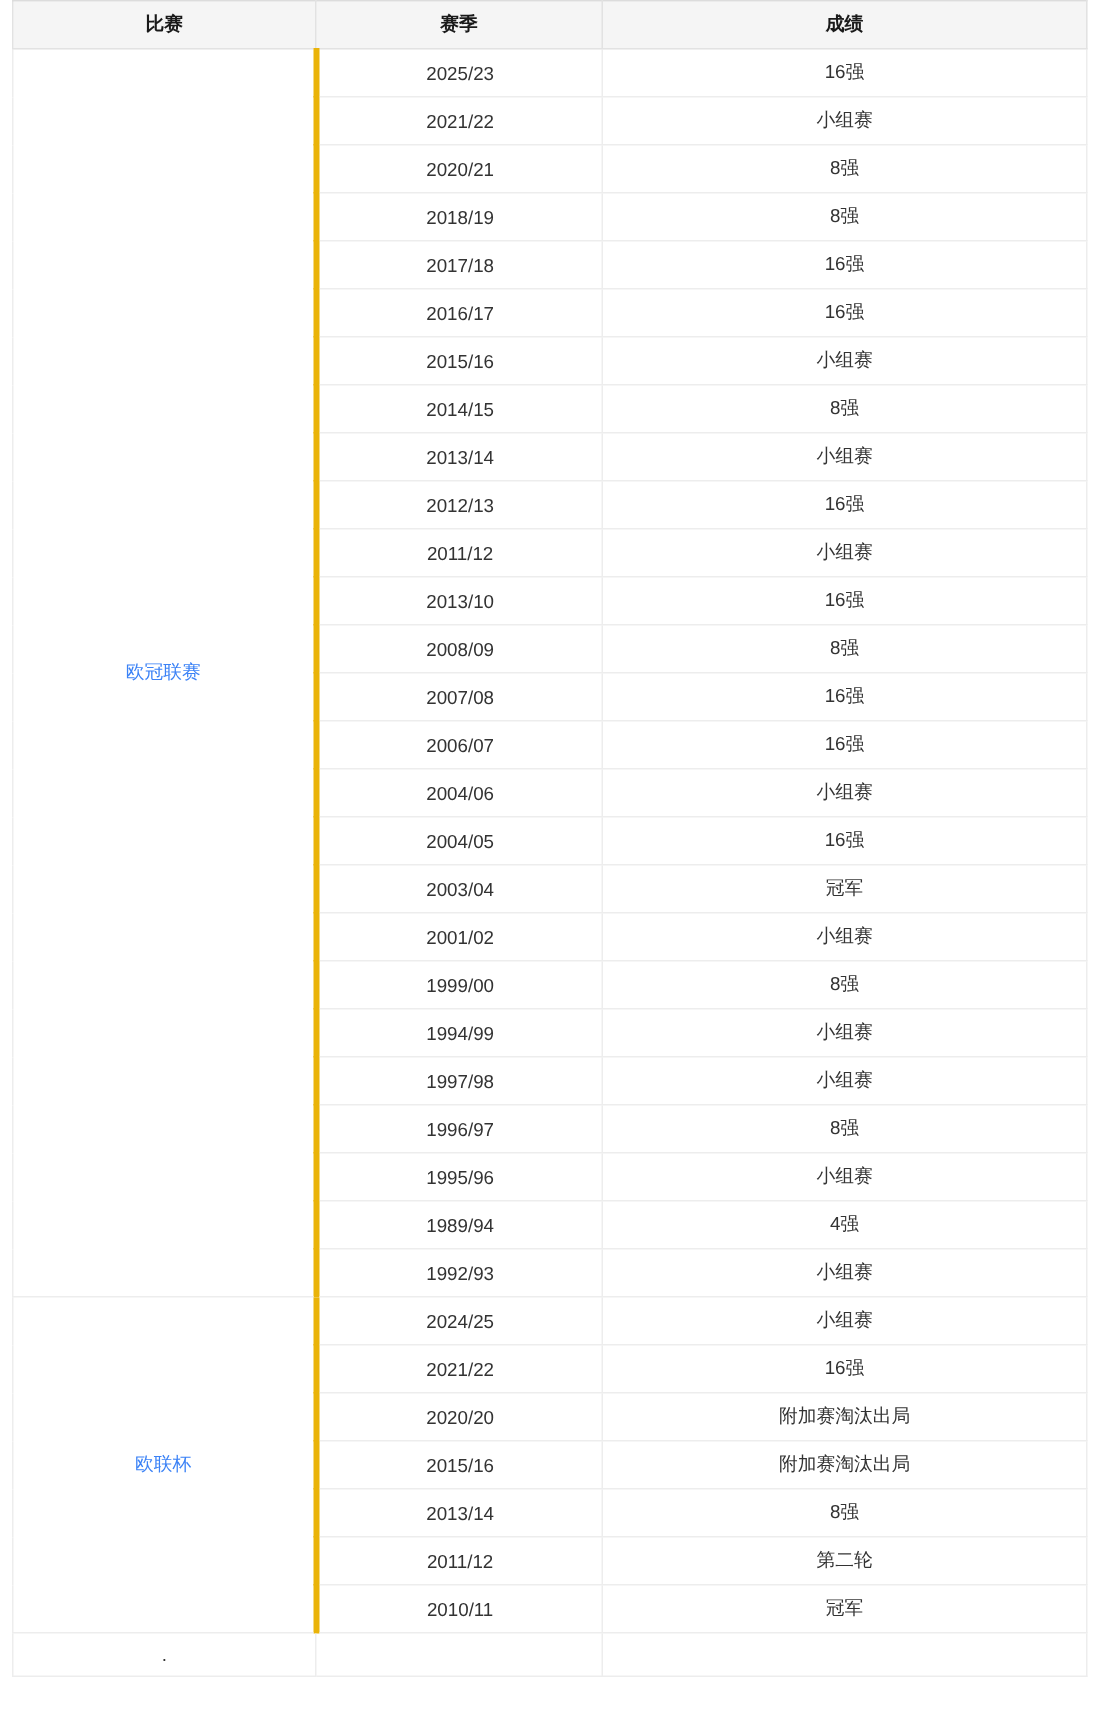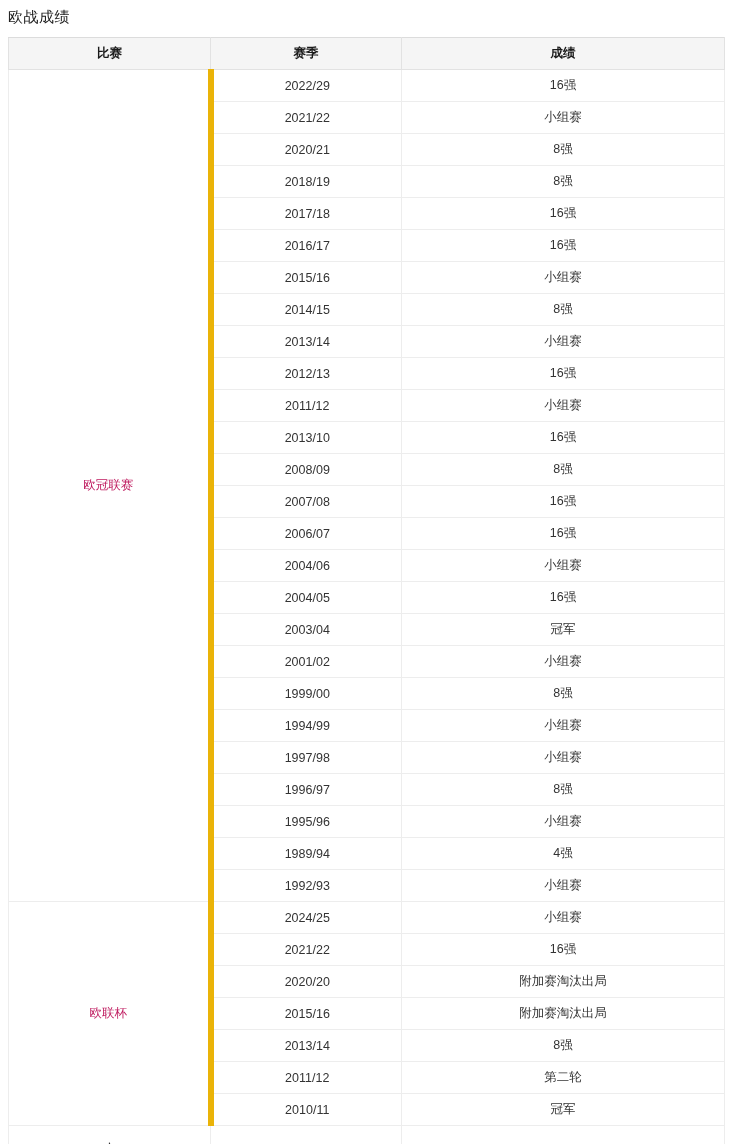--- a/index.html
+++ b/index.html
@@ -46,22 +46,22 @@
     text-align: center;
     padding: 7px 4px;
     font-size: 12.5px;
     color: #333333;
     border: 1px solid #ededed;
     background: #ffffff;
     height: 14px;
   }
   table.euro td.comp {
     vertical-align: middle;
-    color: #be185d;
-    border-right: 6px solid #eab308;
+    color: #3b82f6;
+    border-right: 4px solid #eab308;
   }
   col.c1 { width: 202px; }
   col.c2 { width: 191px; }
   col.c3 { width: 323px; }
 
   .spacer-row td {
     height: 34px;
     border: 1px solid #ededed;
     border-top: none;
   }
@@ -70,39 +70,38 @@
     color: #555;
     text-align: left;
     padding-left: 6px;
   }
 </style>
 </head>
 <body>
 
 <div class="page">
 
-  <div class="section-title">欧战成绩</div>
 
   <table class="euro">
     <colgroup>
       <col class="c1">
         <col class="c2">
         <col class="c3">
     </colgroup>
     <thead>
       <tr>
         <th>比赛</th>
         <th>赛季</th>
         <th>成绩</th>
       </tr>
     </thead>
     <tbody>
         <tr>
           <td class="comp" rowspan="26">欧冠联赛</td>
-          <td>2022/29</td>
+          <td>2025/23</td>
           <td>16强</td>
         </tr>
         <tr>
           <td>2021/22</td>
           <td>小组赛</td>
         </tr>
         <tr>
           <td>2020/21</td>
           <td>8强</td>
         </tr>

